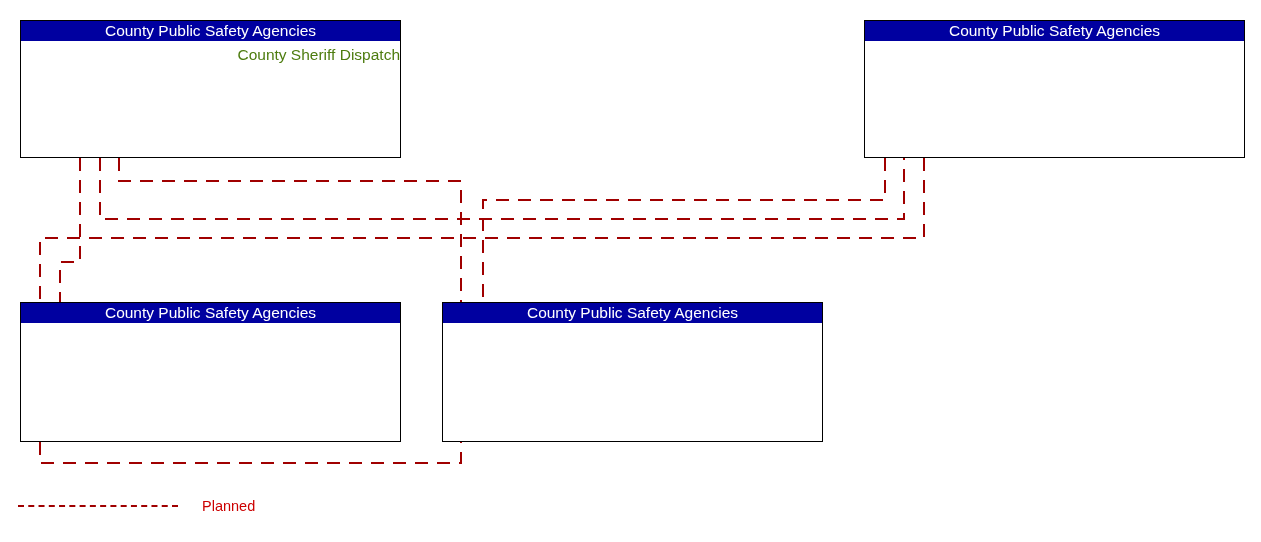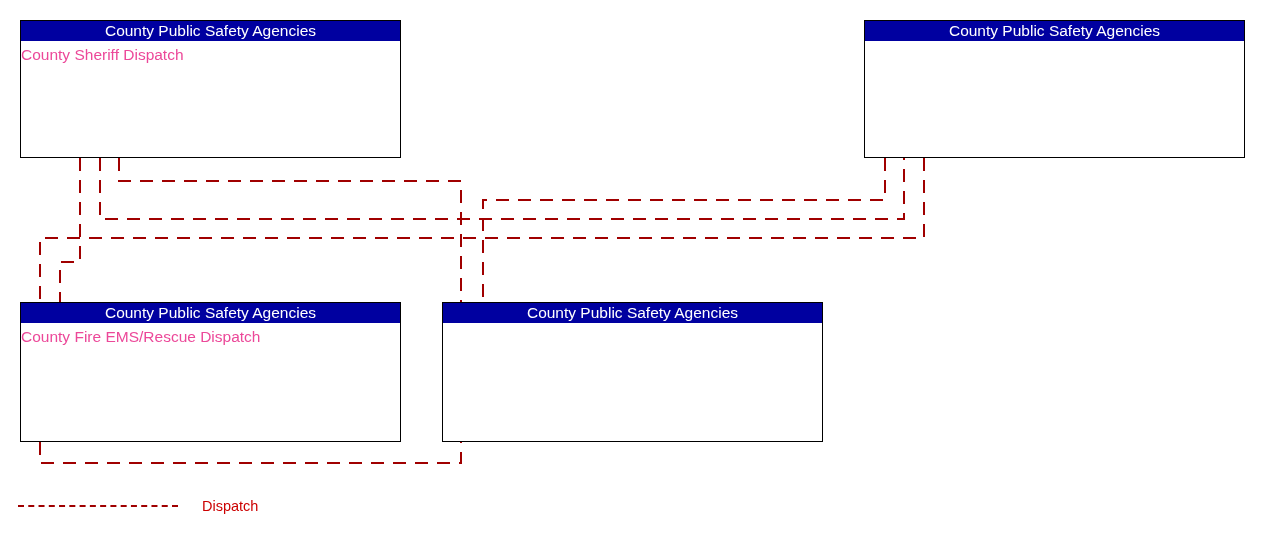--- a/index.html
+++ b/index.html
@@ -33,24 +33,24 @@
     background: #0000a0;
     color: #ffffff;
     font-size: 15.5px;
     line-height: 20px;
     height: 20px;
     text-align: center;
     white-space: nowrap;
     overflow: hidden;
   }
   .enode-title {
-    color: #ec4899;
+    color: #4d7c0f;
     font-size: 15.5px;
     line-height: 21px;
-    text-align: left;
+    text-align: right;
     padding-top: 3px;
     white-space: nowrap;
     overflow: hidden;
   }
 
   
   #flow-layer {
     position: absolute;
     left: 0;
     top: 0;
@@ -100,25 +100,24 @@
   <div id="node-layer">
       <div class="enode" style="left: 20px; top: 20px; width: 381px; height: 138px;">
         <div class="enode-header">County Public Safety Agencies</div>
         <div class="enode-title">County Sheriff Dispatch</div>
       </div>
       <div class="enode" style="left: 864px; top: 20px; width: 381px; height: 138px;">
         <div class="enode-header">County Public Safety Agencies</div>
       </div>
       <div class="enode" style="left: 20px; top: 302px; width: 381px; height: 140px;">
         <div class="enode-header">County Public Safety Agencies</div>
-        <div class="enode-title">County Fire EMS/Rescue Dispatch</div>
       </div>
       <div class="enode" style="left: 442px; top: 302px; width: 381px; height: 140px;">
         <div class="enode-header">County Public Safety Agencies</div>
       </div>
     </div>
 
   <div id="legend">
     <span class="legend-swatch"></span>
-    <span class="legend-label">Dispatch</span>
+    <span class="legend-label">Planned</span>
   </div>
 
 </div>
 
 </body></html>

